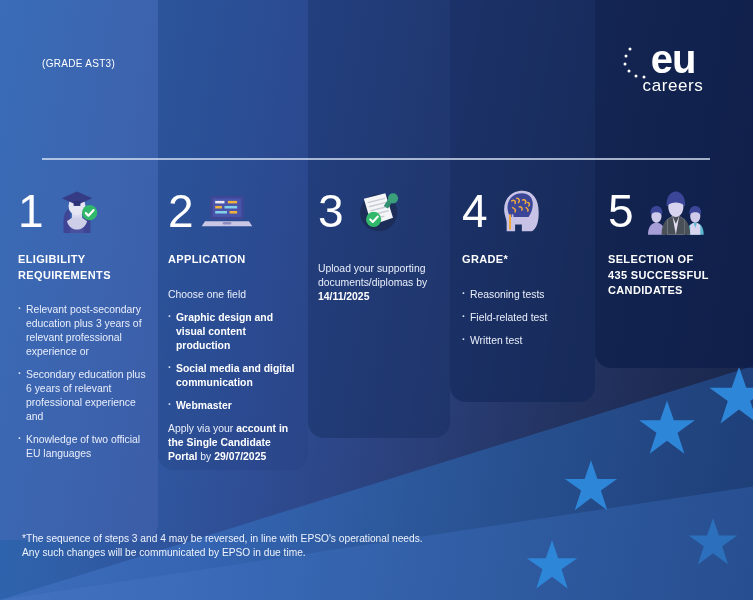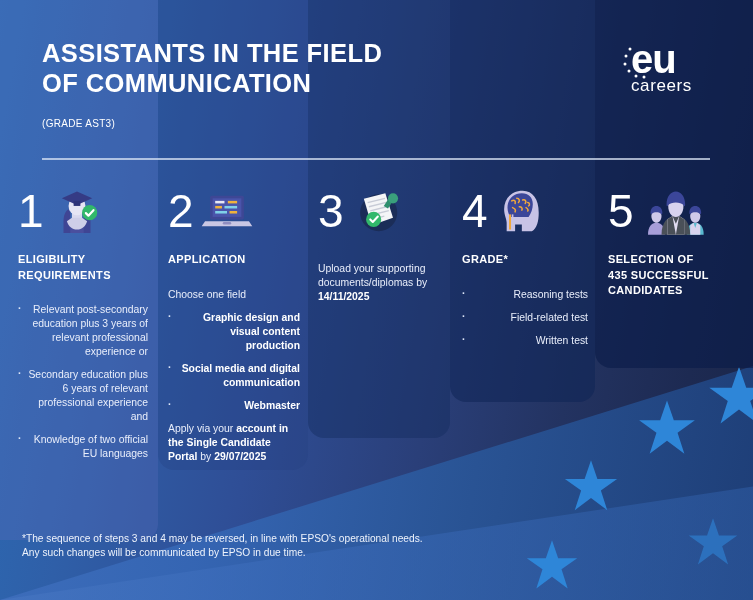--- a/index.html
+++ b/index.html
@@ -24,33 +24,33 @@
   .p4{left:450px;width:145px;height:402px;background:rgba(14,36,86,.55);}
   .p5{left:595px;width:178px;height:368px;background:rgba(10,28,72,.62);border-radius:0 0 0 16px;}
   
   .star{position:absolute;pointer-events:none;}
   
   .hdr{position:absolute;left:42px;top:38px;z-index:6;}
   .hdr h1{margin:0;color:#fff;font-size:25.5px;line-height:30px;font-weight:bold;letter-spacing:.4px;}
   .grade{margin-top:20px;color:#fff;font-size:10px;font-weight:normal;letter-spacing:.3px;}
   .divider{position:absolute;left:42px;top:158px;width:668px;height:2px;background:rgba(222,232,246,.72);z-index:6;}
   
-  .logo{position:absolute;right:38px;top:40px;z-index:7;width:84px;}
+  .logo{position:absolute;right:38px;top:40px;z-index:7;text-align:center;width:84px;}
   .logo-eu{display:block;color:#fff;font-size:40px;font-weight:bold;line-height:38px;letter-spacing:-1px;}
   .logo-careers{display:block;color:#fff;font-size:17px;line-height:16px;letter-spacing:.6px;}
   
   .step{position:absolute;z-index:8;color:#fff;}
   .step-head{display:flex;align-items:center;height:62px;}
   .num{font-size:46px;line-height:46px;font-weight:400;color:#fff;margin-right:6px;}
   .icon{width:54px;height:54px;flex:0 0 54px;}
   .step-title{margin-top:10px;font-size:11px;line-height:15.5px;font-weight:bold;letter-spacing:.35px;}
   .step-body{margin-top:20px;font-size:10.4px;line-height:14px;color:#e9eefb;}
   .step-body p{margin:0 0 9px 0;}
   .step-body ul{margin:0;padding:0;list-style:none;}
-  .step-body li{margin:0 0 9px 0;padding-left:8px;position:relative;text-align:right;}
+  .step-body li{margin:0 0 9px 0;padding-left:8px;position:relative;}
   .step-body li:before{content:"\00B7";position:absolute;left:0;top:-1px;color:#dce5f7;font-weight:bold;}
   .b{font-weight:bold;color:#fff;}
   .s1{left:18px;top:180px;width:130px;}
   .s2{left:168px;top:180px;width:132px;}
   .s3{left:318px;top:180px;width:128px;}
   .s4{left:462px;top:180px;width:126px;}
   .s5{left:608px;top:180px;width:135px;}
   
   .footnote{position:absolute;left:22px;bottom:40px;width:530px;z-index:9;
     color:#eef3fc;font-size:10.2px;line-height:14px;}
@@ -79,24 +79,20 @@
     <polygon points="50,4 61,36 95,36 67,56 78,90 50,69 22,90 33,56 5,36 39,36" fill="#2e86d8" opacity=".6"></polygon>
   </svg>
 
   <div class="panel p1"></div>
   <div class="panel p2"></div>
   <div class="panel p3"></div>
   <div class="panel p4"></div>
   <div class="panel p5"></div>
 
   <div class="hdr">
-    <h1>
-      <span>ASSISTANTS IN THE FIELD</span><br>
-      <span>OF COMMUNICATION</span>
-    </h1>
     <div class="grade">(GRADE AST3)</div>
   </div>
   <div class="divider"></div>
 
   <div class="logo">
     <svg style="position:absolute;left:-8px;top:2px;width:34px;height:40px;" viewBox="0 0 34 40">
       <circle cx="7" cy="7" r="1.5" fill="#fff"></circle>
         <circle cx="3" cy="14" r="1.5" fill="#fff"></circle>
       <circle cx="2" cy="22" r="1.5" fill="#fff"></circle>
         <circle cx="6" cy="29" r="1.5" fill="#fff"></circle>

